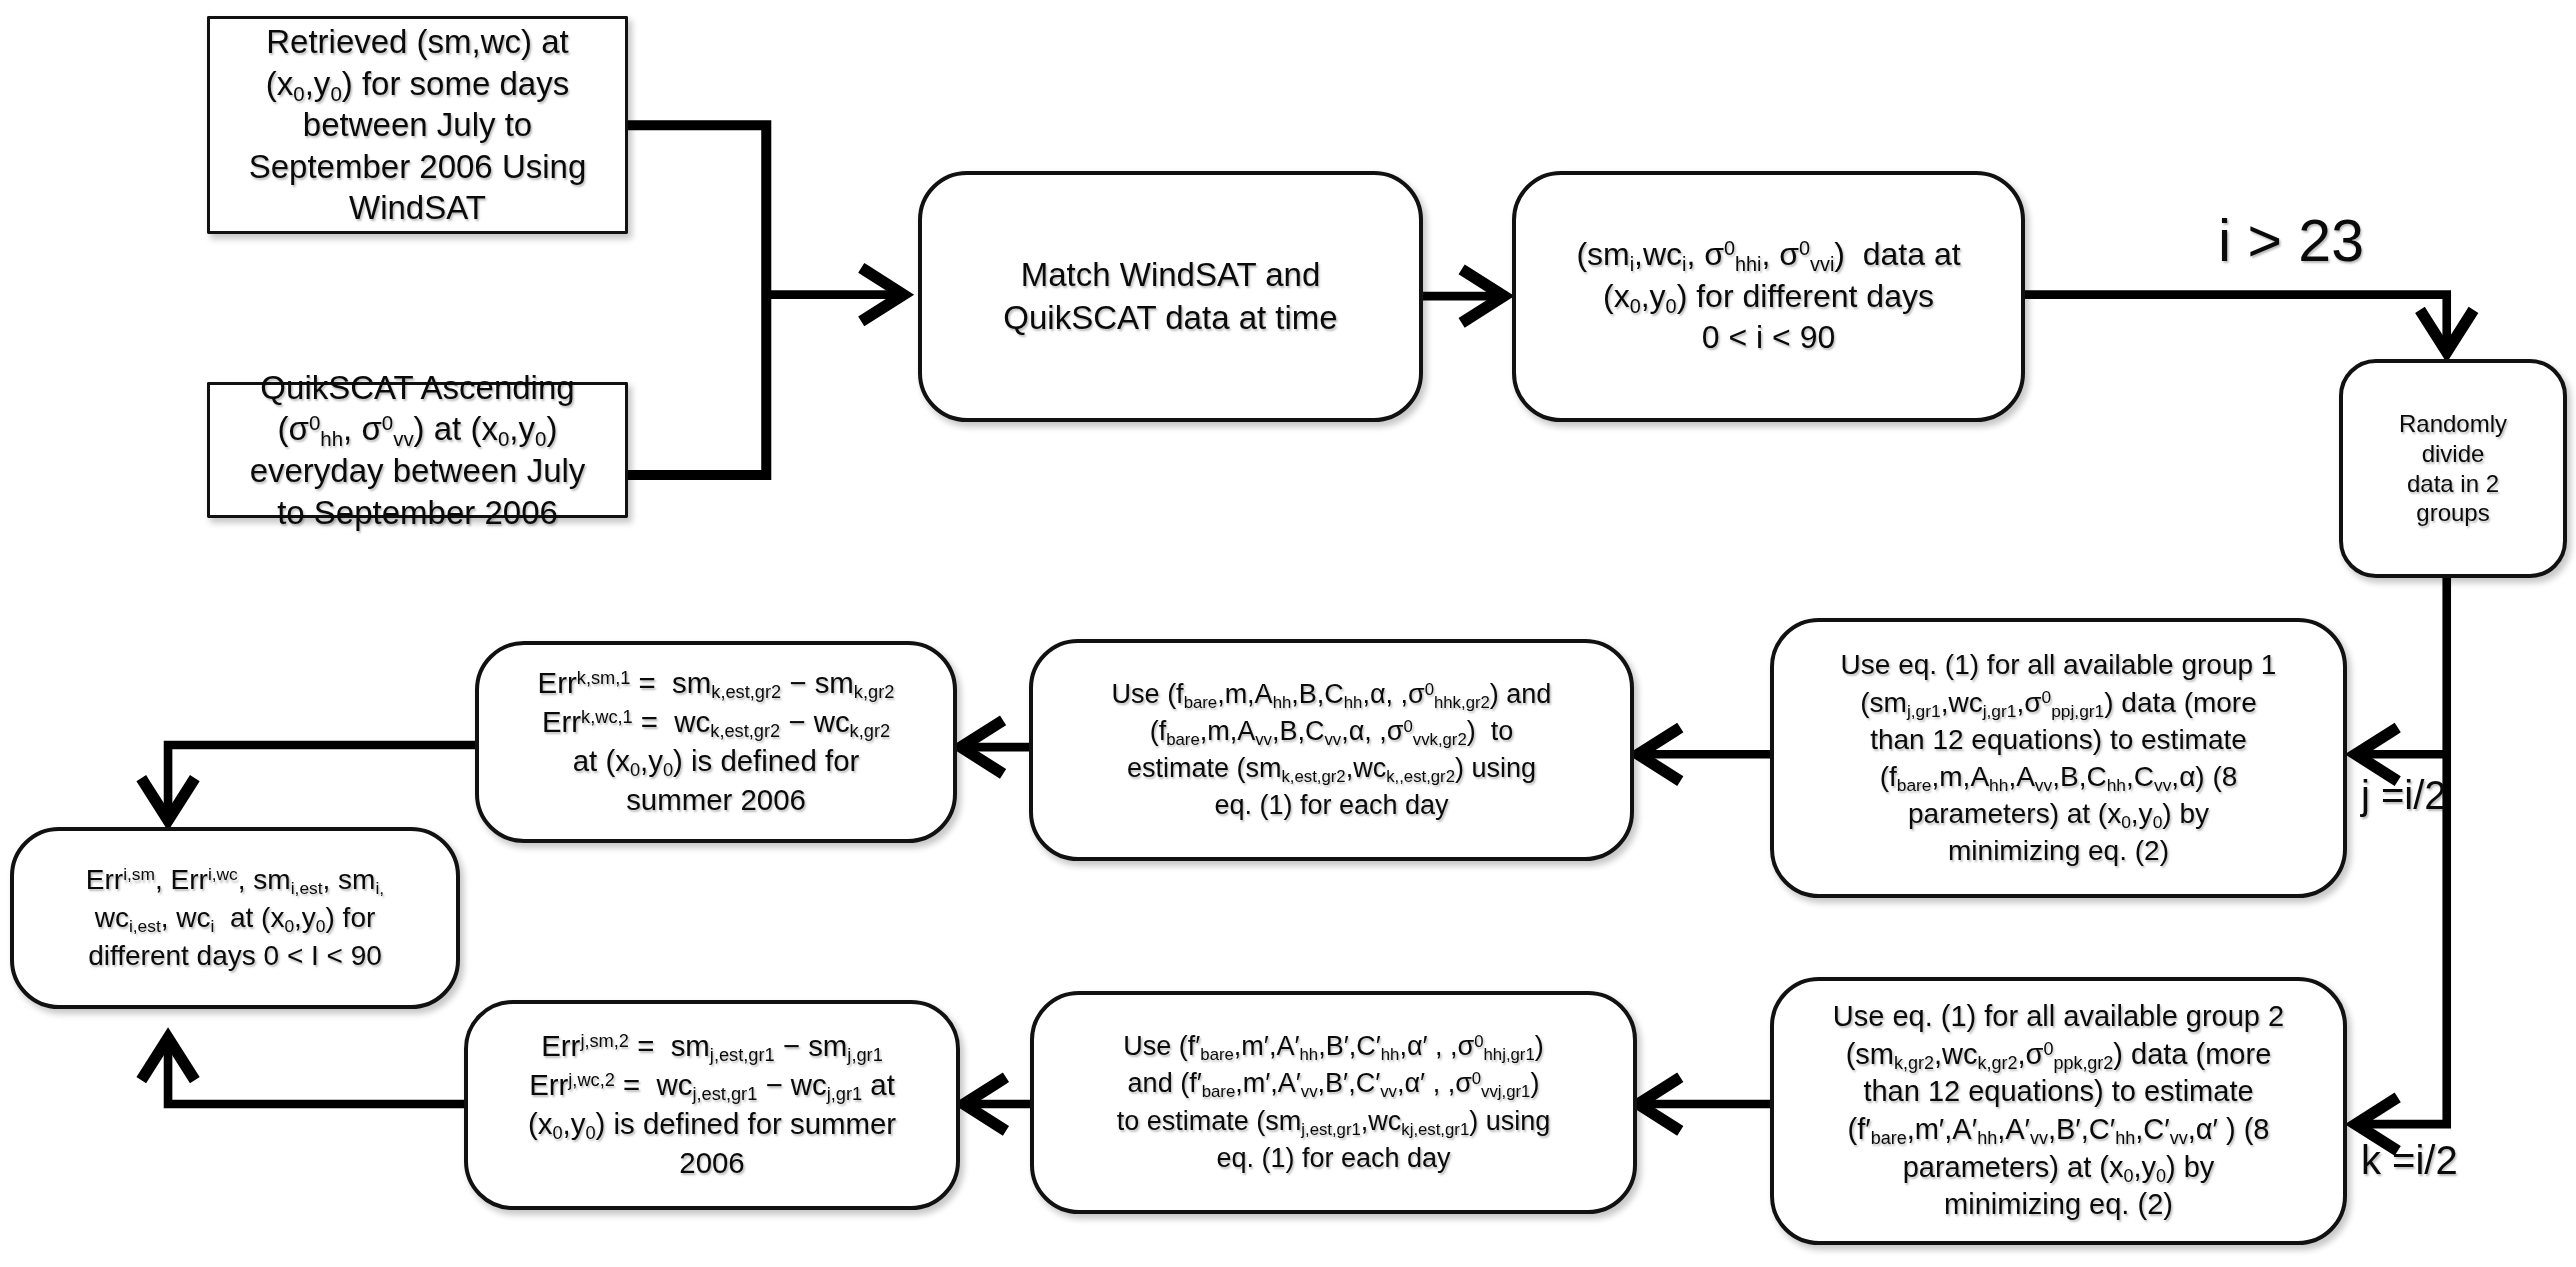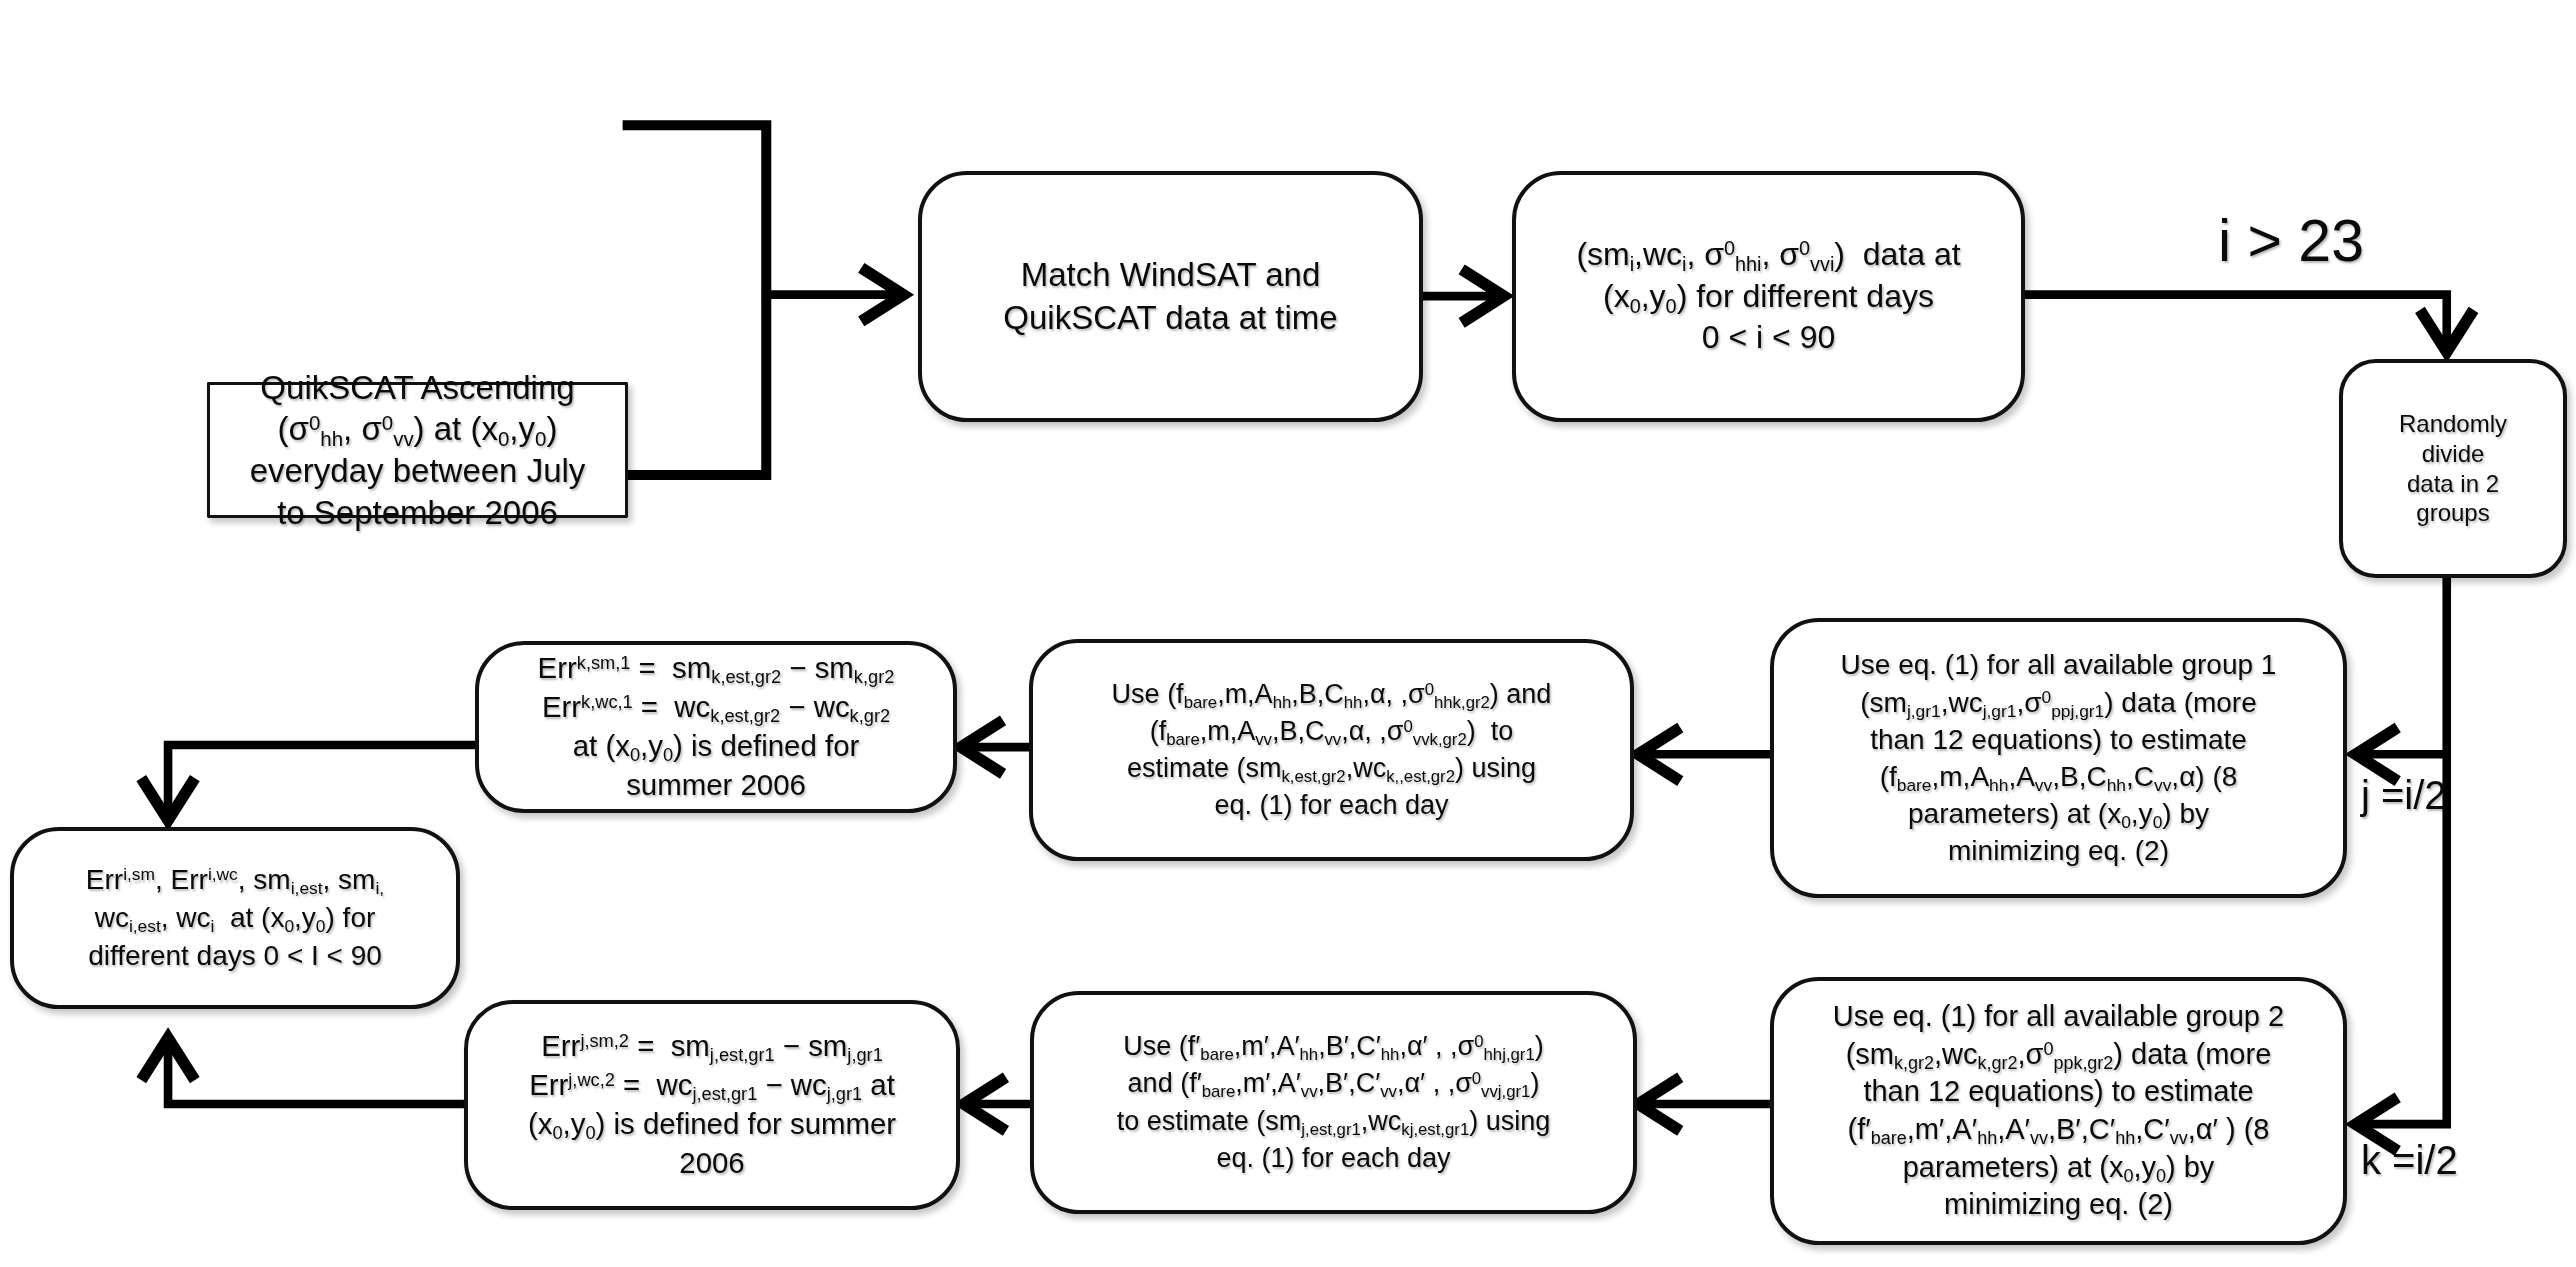--- a/index.html
+++ b/index.html
@@ -93,20 +93,23 @@
     <path class="shaft" d="M2465 1537 H2300"></path>
     <polyline class="head" points="2333,1504 2281,1537 2333,1570"></polyline>
 
     <path class="shaft" d="M1434 1537 H1360"></path>
     <polyline class="head" points="1394,1504 1342,1537 1394,1570"></polyline>
 
     <path class="shaft" d="M646 1537 H234 V1463"></path>
     <polyline class="head" points="201,1497 234,1445 267,1497"></polyline>
   </svg>
 
+  <div class="node rect" style="left:207px; top:16px; width:421px; height:218px; font-size:33px; line-height:1.26; padding:5.7px 13px;">
+    <span class="txt">Retrieved (sm,wc) at<br>(x<sub>0</sub>,y<sub>0</sub>) for some days<br>between July to<br>September 2006 Using<br>WindSAT</span>
+  </div>
 
   <div class="node rect" style="left:207px; top:382px; width:421px; height:136px; font-size:33px; line-height:1.26; padding:5.7px 10px;">
     <span class="txt">QuikSCAT Ascending<br>(σ<sup>0</sup><sub>hh</sub>, σ<sup>0</sup><sub>vv</sub>) at (x<sub>0</sub>,y<sub>0</sub>)<br>everyday between July<br>to September 2006</span>
   </div>
 
   <div class="node round" style="left:918px; top:171px; width:505px; height:251px; font-size:33px; padding:7.2px 21.5px;">
     <span class="txt">Match WindSAT and<br>QuikSCAT data at time</span>
   </div>
 
   <div class="node round" style="left:1512px; top:171px; width:513px; height:251px; font-size:32px; padding:7.2px 18.7px;">
@@ -126,21 +129,21 @@
   </div>
 
   <div class="node round" style="left:1029px; top:639px; width:605px; height:222px; font-size:27px; line-height:1.38; padding:5.7px 14.4px;">
     <span class="txt">Use (f<sub>bare</sub>,m,A<sub>hh</sub>,B,C<sub>hh</sub>,α, ,σ<sup>0</sup><sub>hhk,gr2</sub>) and<br>(f<sub>bare</sub>,m,A<sub>vv</sub>,B,C<sub>vv</sub>,α, ,σ<sup>0</sup><sub>vvk,gr2</sub>)&nbsp; to<br>estimate (sm<sub>k,est,gr2</sub>,wc<sub>k,,est,gr2</sub>) using<br>eq. (1) for each day</span>
   </div>
 
   <div class="node round" style="left:1030px; top:991px; width:607px; height:223px; font-size:27px; line-height:1.38; padding:5.7px 14.4px;">
     <span class="txt">Use (f′<sub>bare</sub>,m′,A′<sub>hh</sub>,B′,C′<sub>hh</sub>,α′ , ,σ<sup>0</sup><sub>hhj,gr1</sub>)<br>and (f′<sub>bare</sub>,m′,A′<sub>vv</sub>,B′,C′<sub>vv</sub>,α′ , ,σ<sup>0</sup><sub>vvj,gr1</sub>)<br>to estimate (sm<sub>j,est,gr1</sub>,wc<sub>kj,est,gr1</sub>) using<br>eq. (1) for each day</span>
   </div>
 
-  <div class="node round" style="left:475px; top:641px; width:482px; height:172px; font-size:29.4px; line-height:1.32; padding:5.7px 11.5px;">
+  <div class="node round" style="left:475px; top:641px; width:482px; height:202px; font-size:29.4px; line-height:1.32; padding:5.7px 11.5px;">
     <span class="txt">Err<sup>k,sm,1</sup> =&nbsp; sm<sub>k,est,gr2</sub> − sm<sub>k,gr2</sub><br>Err<sup>k,wc,1</sup> =&nbsp; wc<sub>k,est,gr2</sub> − wc<sub>k,gr2</sub><br>at (x<sub>0</sub>,y<sub>0</sub>) is defined for<br>summer 2006</span>
   </div>
 
   <div class="node round" style="left:464px; top:1000px; width:496px; height:210px; font-size:29.4px; line-height:1.32; padding:5.7px 11.5px;justify-content:center;">
     <span class="txt">Err<sup>j,sm,2</sup> =&nbsp; sm<sub>j,est,gr1</sub> − sm<sub>j,gr1</sub><br>Err<sup>j,wc,2</sup> =&nbsp; wc<sub>j,est,gr1</sub> − wc<sub>j,gr1</sub> at<br>(x<sub>0</sub>,y<sub>0</sub>) is defined for summer<br>2006</span>
   </div>
 
   <div class="node round" style="left:10px; top:827px; width:450px; height:182px; font-size:28px; line-height:1.36; padding:5.7px 14.4px;">
     <span class="txt">Err<sup>i,sm</sup>, Err<sup>i,wc</sup>, sm<sub>i,est</sub>, sm<sub>i,</sub><br>wc<sub>i,est</sub>, wc<sub>i</sub>&nbsp; at (x<sub>0</sub>,y<sub>0</sub>) for<br>different days 0 &lt; I &lt; 90</span>
   </div>

